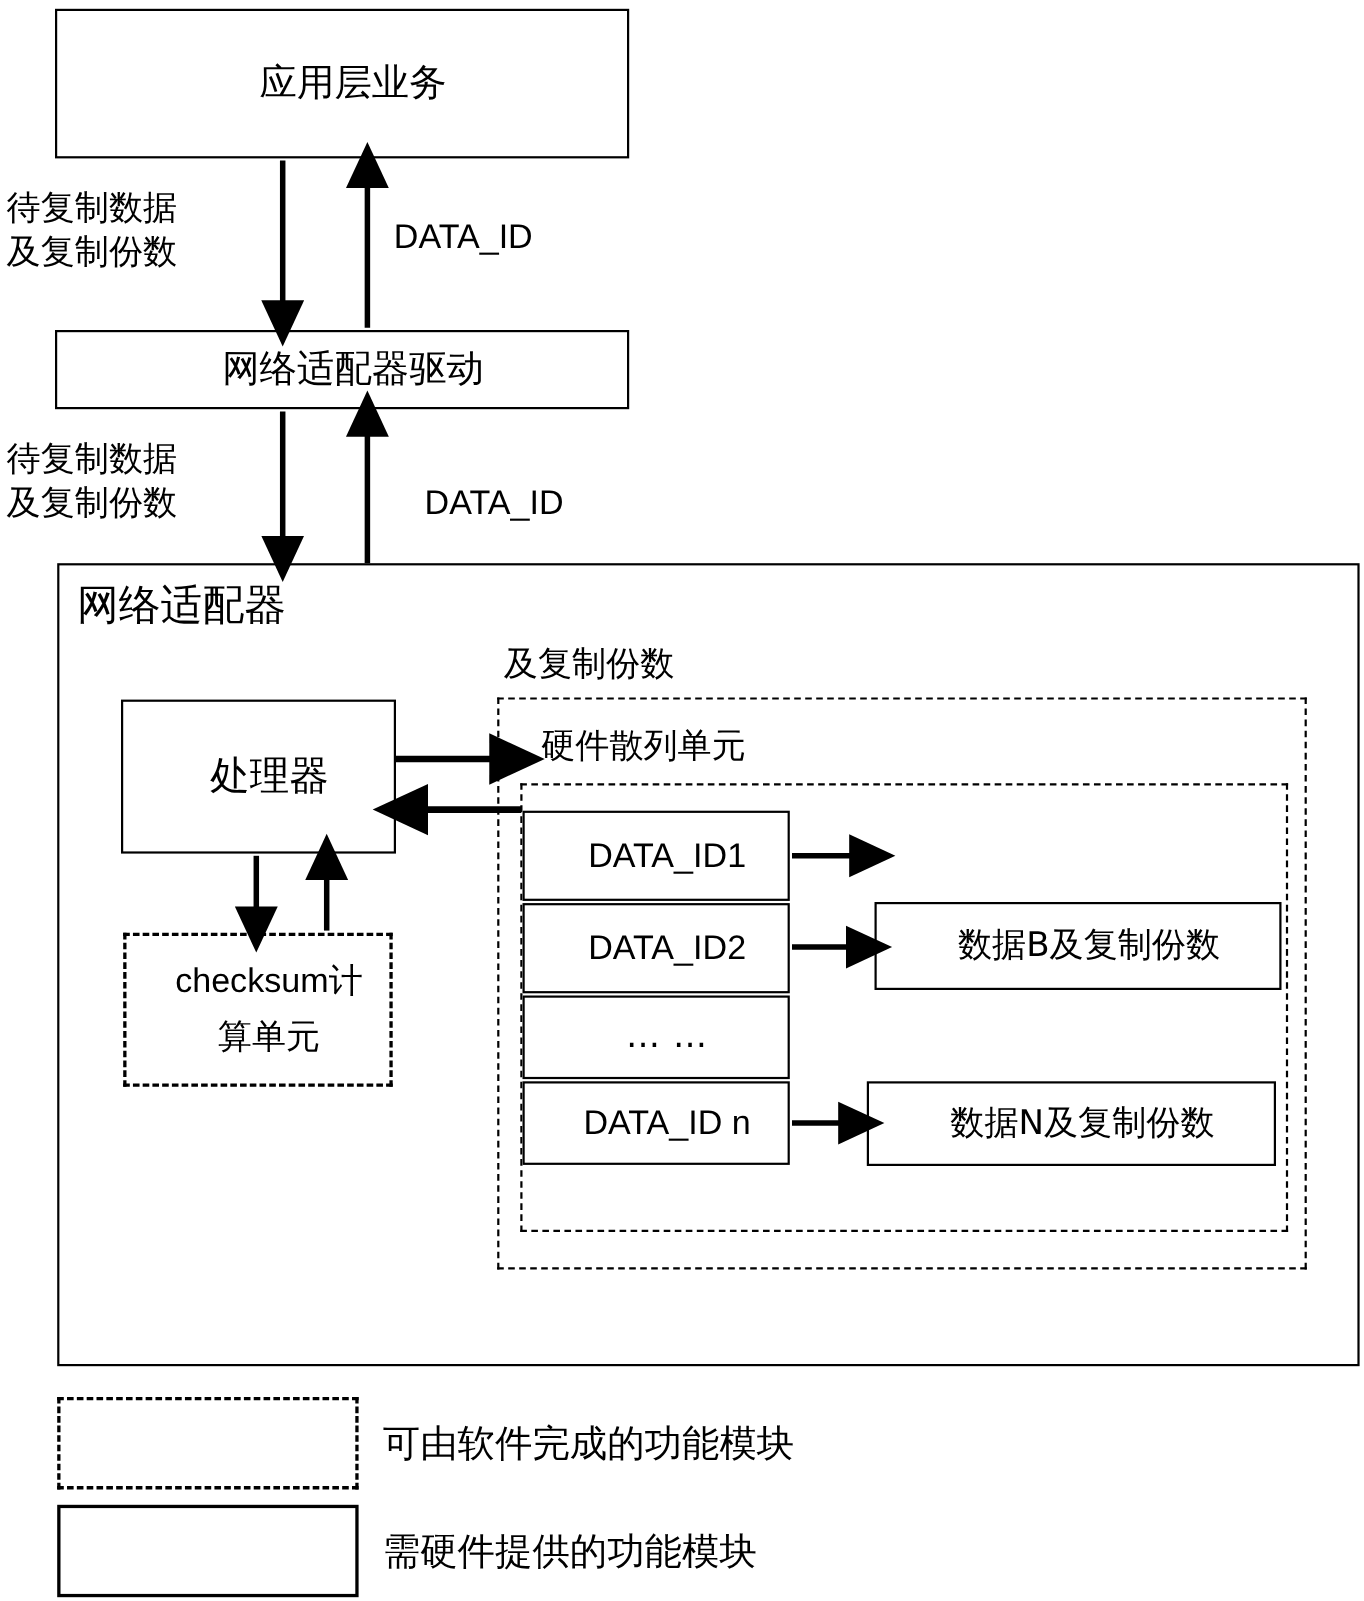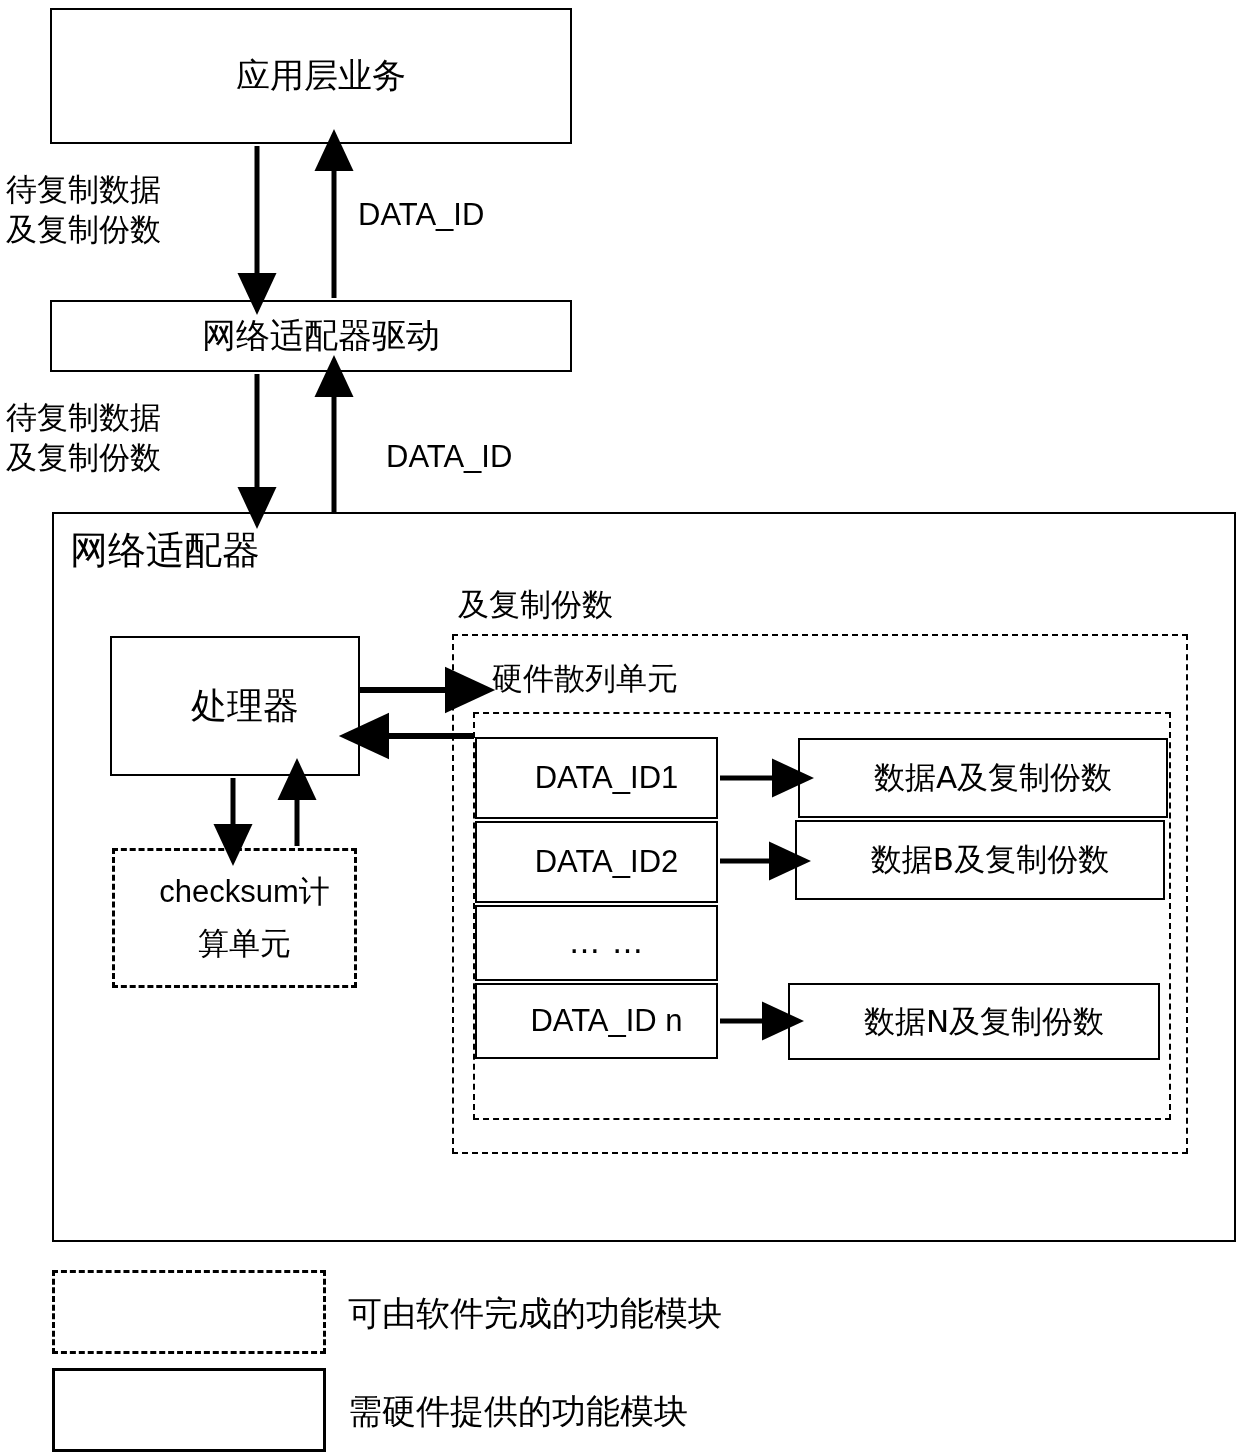--- a/index.html
+++ b/index.html
@@ -107,23 +107,20 @@
   <div class="box solid-thin" style="left:475px; top:821px; width:243px; height:82px; font-size:31px;">
     <span class="lat">DATA_ID2</span>
   </div>
   <div class="box solid-thin" style="left:475px; top:905px; width:243px; height:76px; font-size:31px; letter-spacing:1px;">
     <span class="cn">… …</span>
   </div>
   <div class="box solid-thin" style="left:475px; top:983px; width:243px; height:76px; font-size:31px;">
     <span class="lat">DATA_ID n</span>
   </div>
 
-  <div class="box solid-thin" style="left:798px; top:738px; width:370px; height:80px; font-size:31px;">
-    <span class="cn">数据A及复制份数</span>
-  </div>
   <div class="box solid-thin" style="left:795px; top:820px; width:370px; height:80px; font-size:31px;">
     <span class="cn">数据B及复制份数</span>
   </div>
   <div class="box solid-thin" style="left:788px; top:983px; width:372px; height:77px; font-size:31px;">
     <span class="cn">数据N及复制份数</span>
   </div>
 
   <div class="dashdot-box" style="position:absolute; left:52px; top:1270px; width:268px; height:78px;"></div>
   <div class="label cn" style="left:348px; top:1293px; font-size:34px;">可由软件完成的功能模块</div>
 

